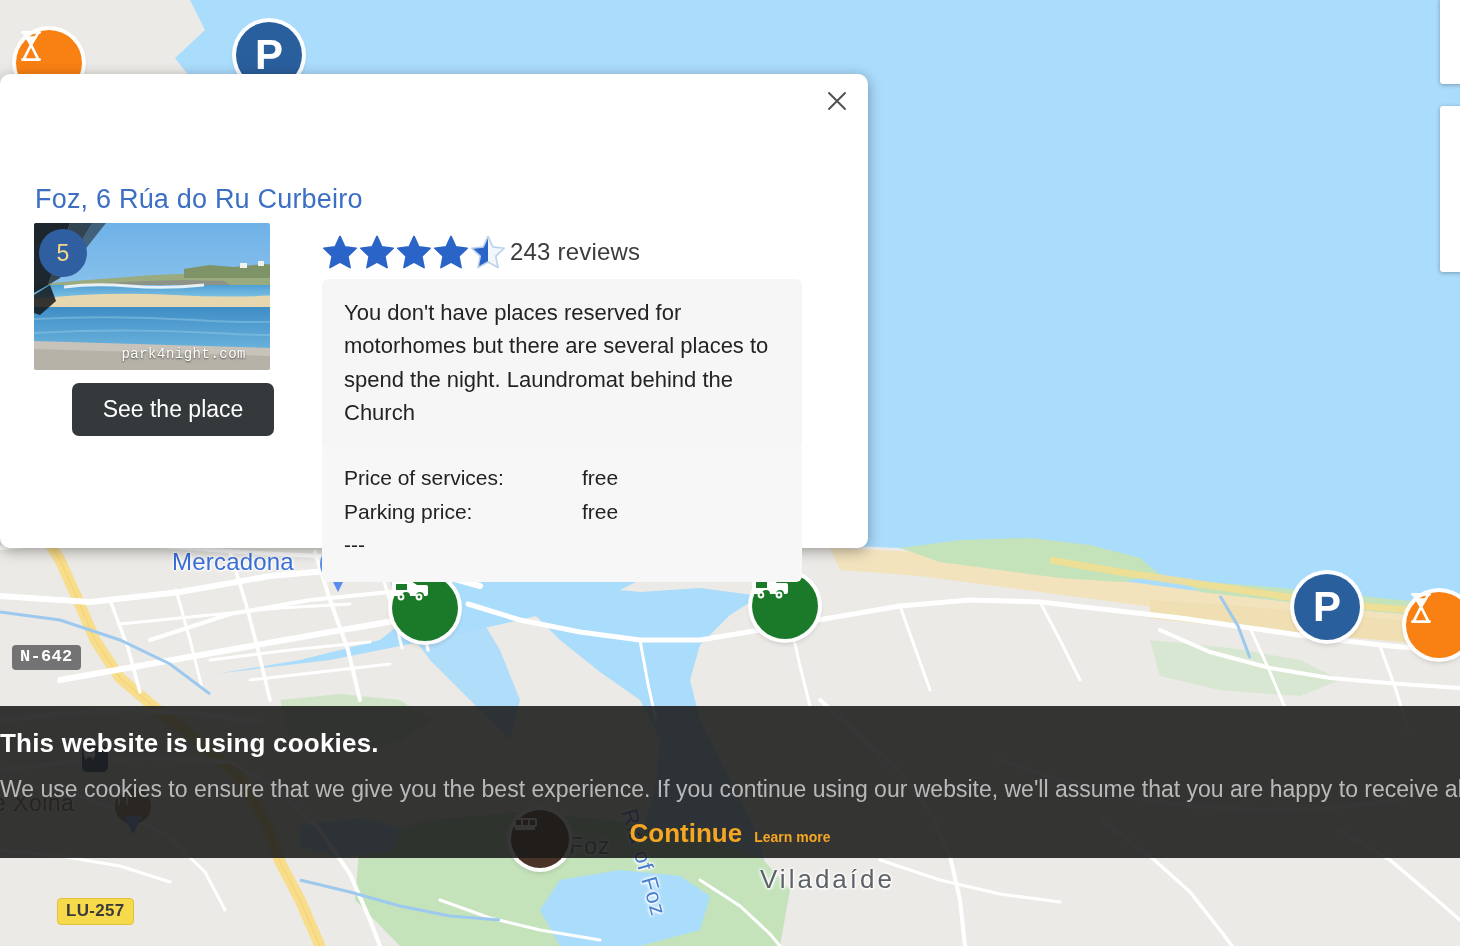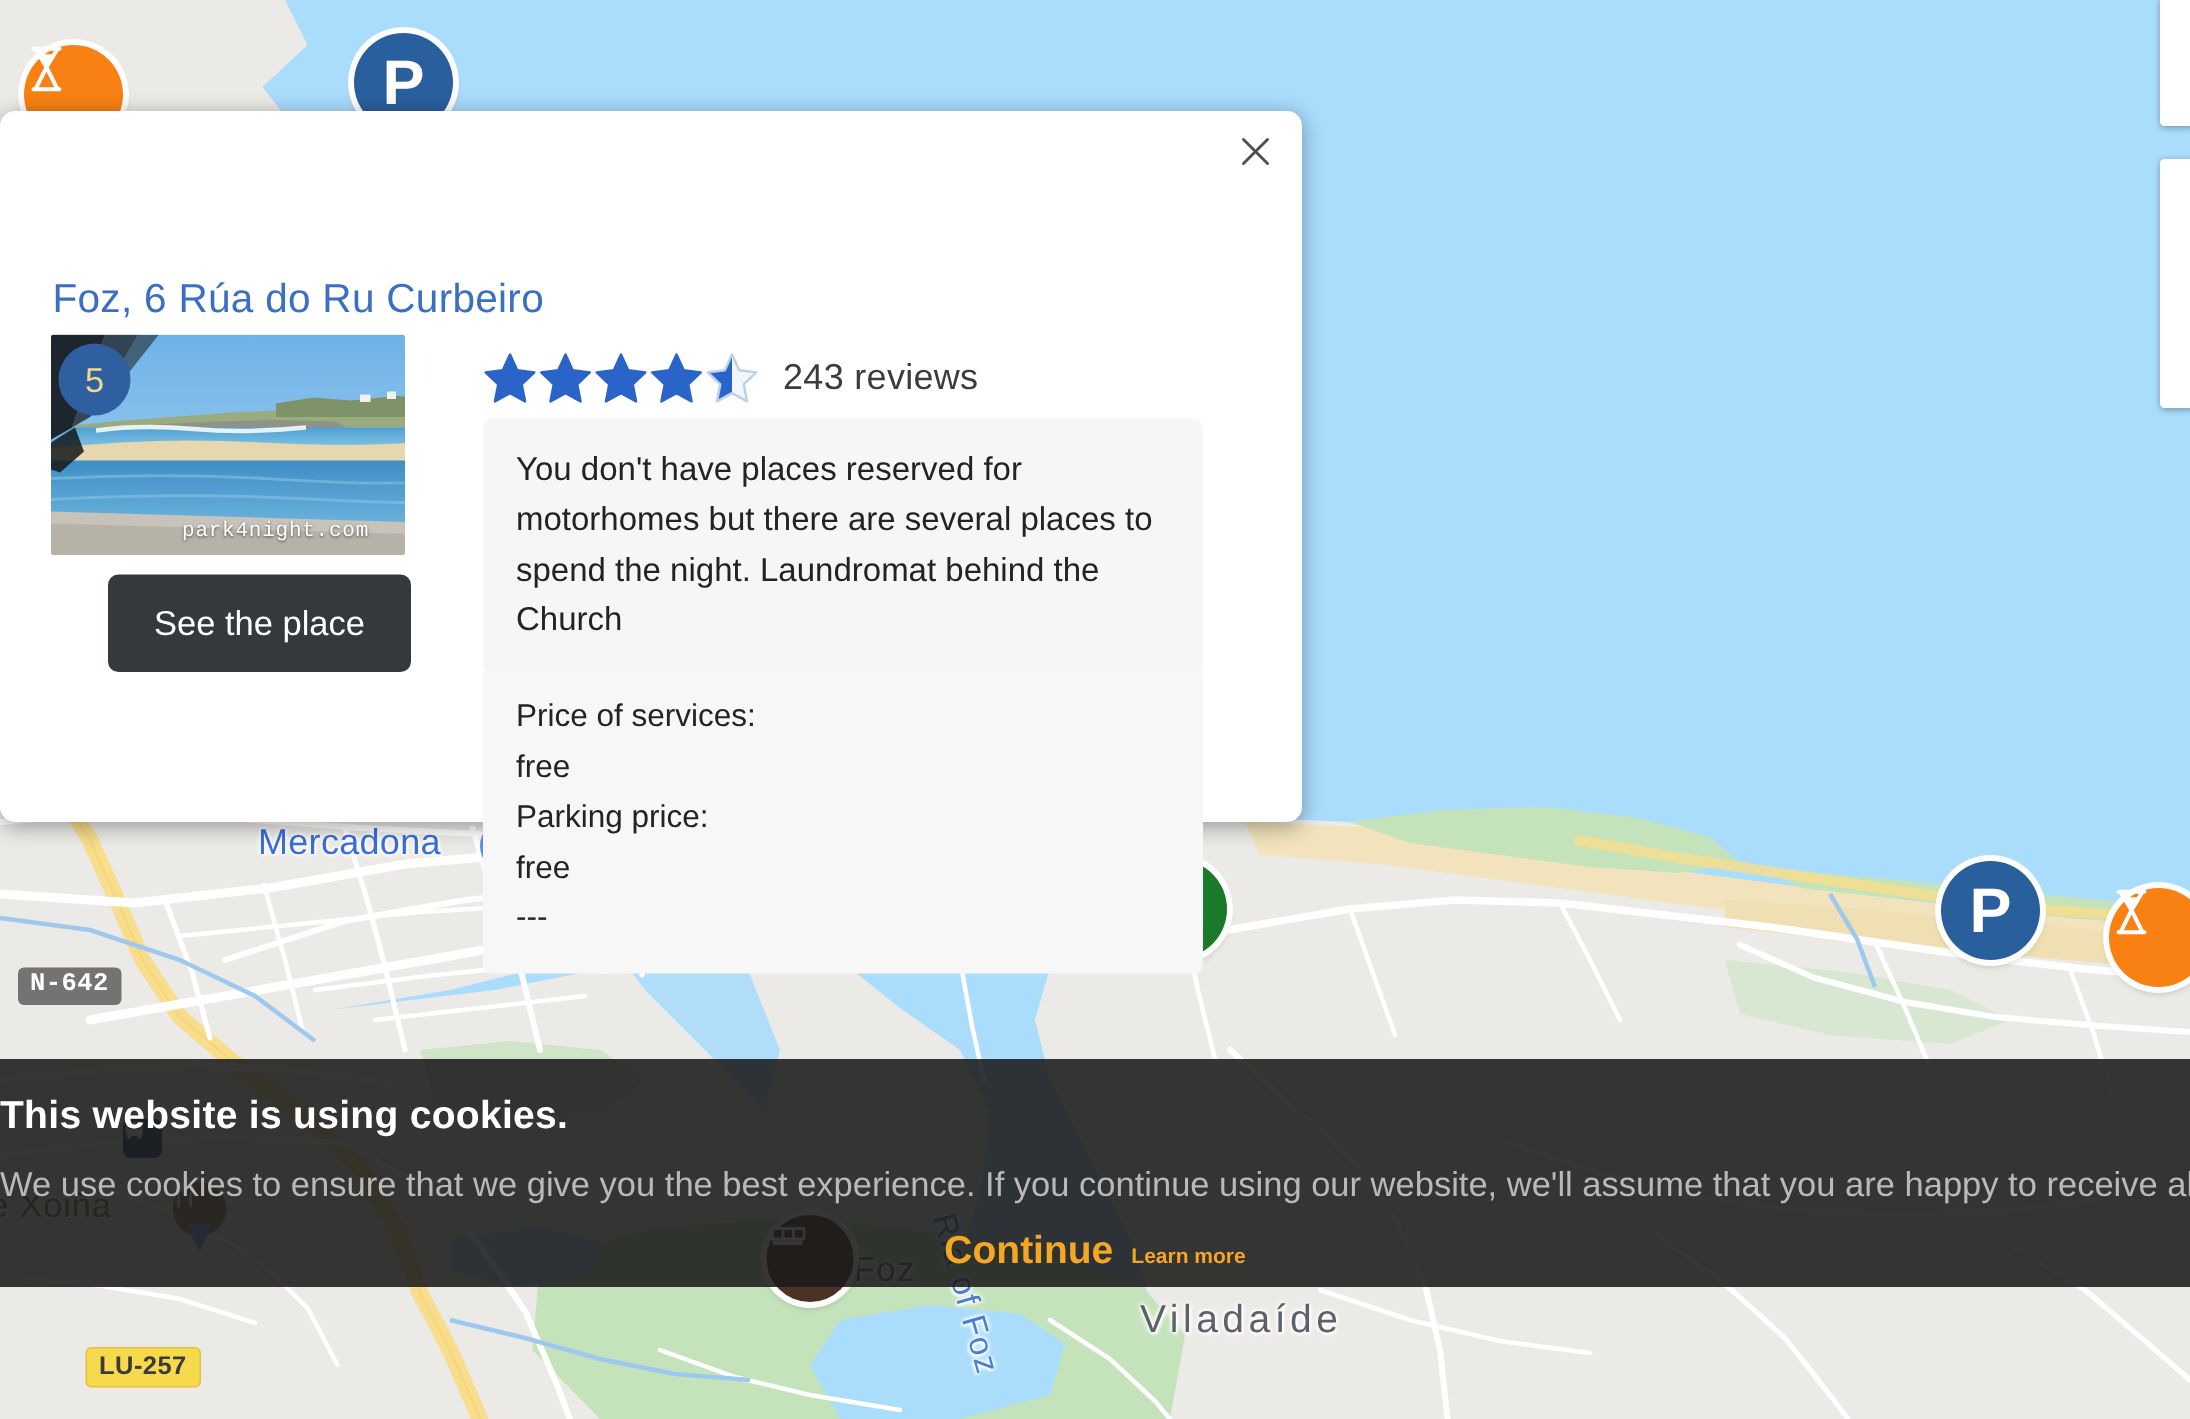--- a/index.html
+++ b/index.html
@@ -208,36 +208,36 @@
     border-radius: 50%;
     background: #2f5fa0;
     color: #f3d88c;
     display: flex; align-items: center; justify-content: center;
     font-size: 23px;
     z-index: 3;
   }
   .see-place-btn {
     position: absolute;
     left: 72px; top: 309px;
-    width: 202px; height: 65px;
+    width: 202px; height: 53px;
     background: #343a3c;
     color: #fff;
     border: none;
     border-radius: 7px;
     font-size: 23px;
     font-family: "Liberation Sans", sans-serif;
     cursor: pointer;
   }
 
   .rating-row {
     position: absolute;
     left: 322px; top: 160px;
     display: flex;
     align-items: center;
-    gap: 16px;
+    gap: 4px;
   }
   .stars { display: flex; align-items: center; gap: 1px; }
   .reviews-count {
     font-size: 24px;
     color: #3c3c3c;
     letter-spacing: .2px;
   }
 
   .review-box {
     position: absolute;
@@ -258,21 +258,20 @@
     padding: 16px 22px 20px;
     background: #f7f7f7;
     border-radius: 6px;
   }
   .spec-row {
     display: flex;
     align-items: flex-start;
     font-size: 21px;
     color: #232323;
     line-height: 1.6;
-    flex-direction: column;
   }
   .spec-label { width: 238px; }
   .spec-value { flex: 1; }
 
   
   .cookie-banner {
     position: absolute;
     left: 0; top: 706px;
     width: 1460px; height: 152px;
     background: rgba(26,26,26,.88);

